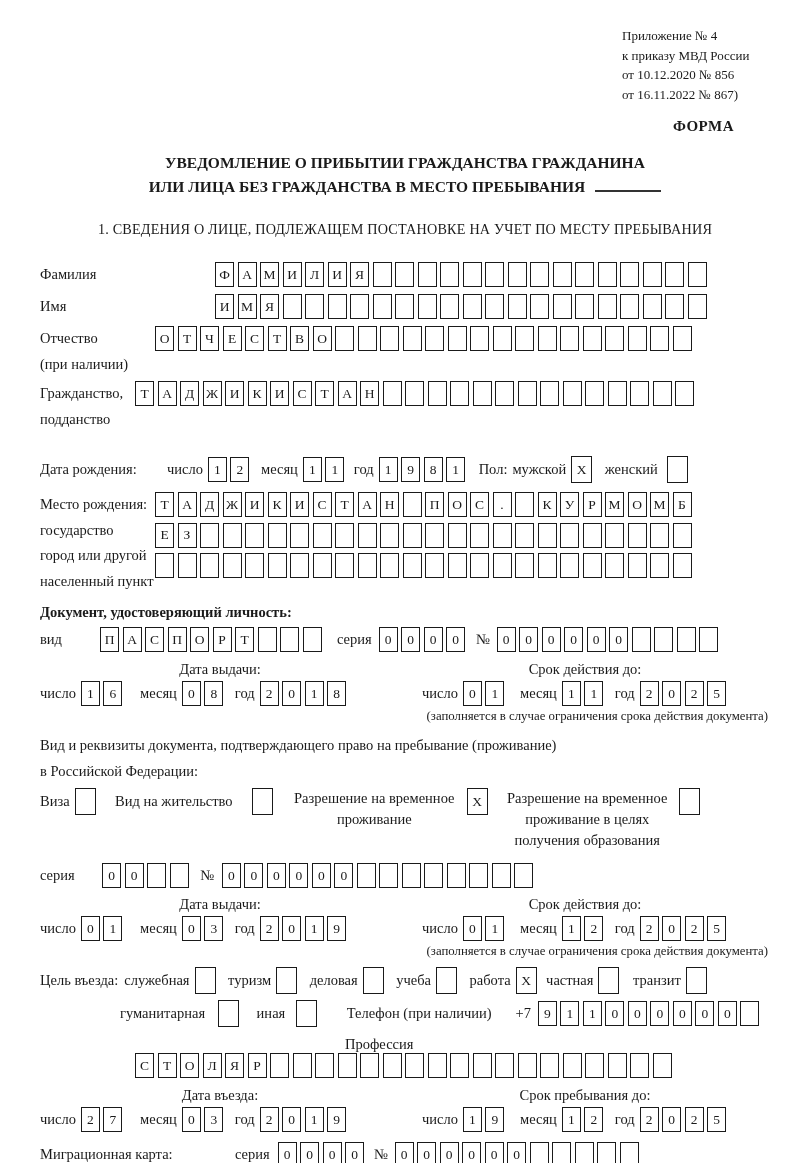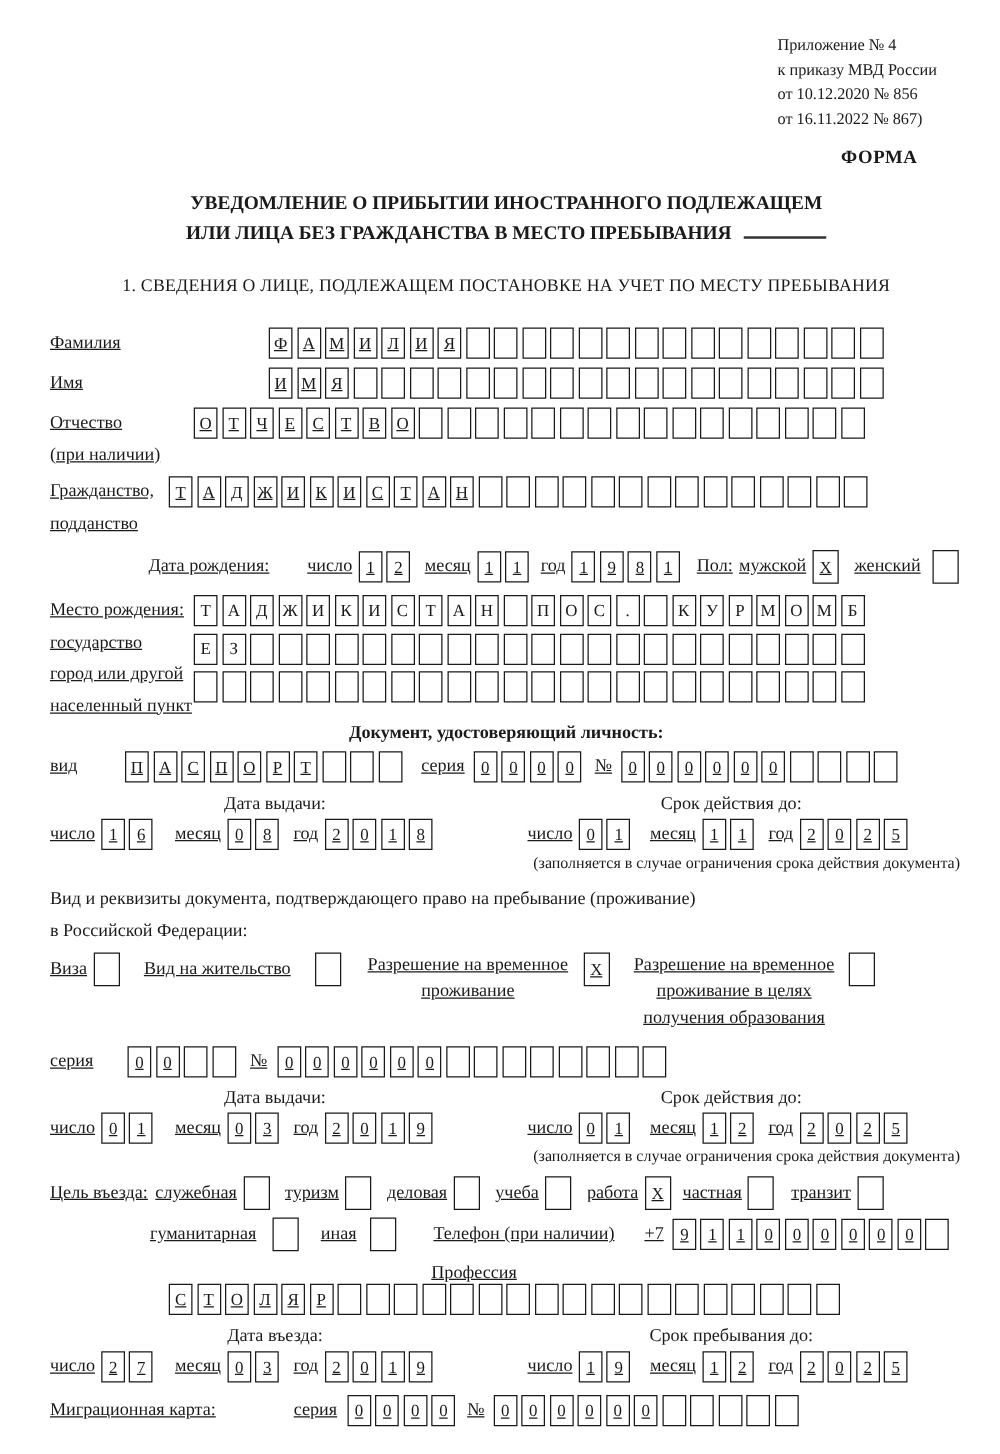--- a/index.html
+++ b/index.html
@@ -13,21 +13,21 @@
 
   
   .cells { display:inline-flex; flex:none; }
   .cell {
     display:inline-flex; flex:none; align-items:center; justify-content:center;
     width:19px; height:25px; border:1.7px solid #1a1a1a; margin-right:3.5px;
     font-size:13.5px; background:#fff;
   }
   .cb .cell { width:21px; height:27px; }
 
-  .row { display:flex; align-items:center;text-decoration:underline; }
+  .row { display:flex; align-items:center; }
   .lbl { flex:none; }
 
   
   .hdr { margin-left:582px; font-size:13px; line-height:19.5px; }
   .hdr .sub { margin-top:4px; }
   .form-label { text-align:right; font-weight:bold; font-size:15px; margin:14px 36px 0 0; letter-spacing:0.5px; }
 
   .title { text-align:center; font-weight:bold; font-size:15.5px; line-height:24px; margin-top:16px; }
   .title .blank { display:inline-block; width:66px; border-bottom:2.2px solid #333; height:14px; margin-left:10px; }
 
@@ -41,42 +41,42 @@
 
   .two-col { display:flex; margin-top:10px; }
   .col-l { width:360px; }
   .col-r { flex:1; }
   .c-label { text-align:center; margin-bottom:3px; }
   .note-r { text-align:right; margin-right:2px; margin-top:3px; }
 
   .stack-lbl { line-height:25.5px; }
   .stack-rows > div { margin-bottom:5.5px; }
 
-  .doc-h { text-align:center; font-weight:bold; margin-top:0; margin-bottom:6px; }
+  .doc-h { text-align:left; font-weight:bold; margin-top:10px; margin-bottom:6px; }
 
   .purpose-item { display:inline-flex; align-items:center; }
   .purpose-item .t { margin-right:5px; }
 
   .multiline { text-align:center; line-height:21px; }
 </style>
 </head>
 <body>
 
 <div class="page">
 
   <div class="hdr">
     <div>Приложение № 4</div>
     <div>к приказу МВД России</div>
     <div>от 10.12.2020 № 856</div>
     <div>от 16.11.2022 № 867)</div>
   </div>
   <div class="form-label">ФОРМА</div>
 
   <div class="title">
-    <div>УВЕДОМЛЕНИЕ О ПРИБЫТИИ ИНОСТРАННОГО ПОДЛЕЖАЩЕМ</div>
+    <div>УВЕДОМЛЕНИЕ О ПРИБЫТИИ ГРАЖДАНСТВА ГРАЖДАНИНА</div>
     <div><span>ИЛИ ЛИЦА БЕЗ ГРАЖДАНСТВА В МЕСТО ПРЕБЫВАНИЯ</span><span class="blank"></span></div>
   </div>
 
   <div class="section-h">1. СВЕДЕНИЯ О ЛИЦЕ, ПОДЛЕЖАЩЕМ ПОСТАНОВКЕ НА УЧЕТ ПО МЕСТУ ПРЕБЫВАНИЯ</div>
 
   <div class="row" style="margin-top:24px;">
     <span class="lbl" style="width:175px;">Фамилия</span>
     <span class="cells">
         <span class="cell">Ф</span>
         <span class="cell">А</span>
@@ -191,21 +191,21 @@
         <span class="cell"></span>
         <span class="cell"></span>
         <span class="cell"></span>
         <span class="cell"></span>
         <span class="cell"></span>
         <span class="cell"></span>
         <span class="cell"></span>
       </span>
   </div>
 
-  <div class="row" style="margin-top:8px;justify-content:flex-end;">
+  <div class="row" style="margin-top:24px;">
     <span class="lbl" style="width:127px;">Дата рождения:</span>
     <span class="dg">
       <span class="t">число</span>
       <span class="cells">
           <span class="cell">1</span>
           <span class="cell">2</span>
         </span>
     </span>
     <span class="dg" style="margin-left:8px;">
       <span class="t">месяц</span>

